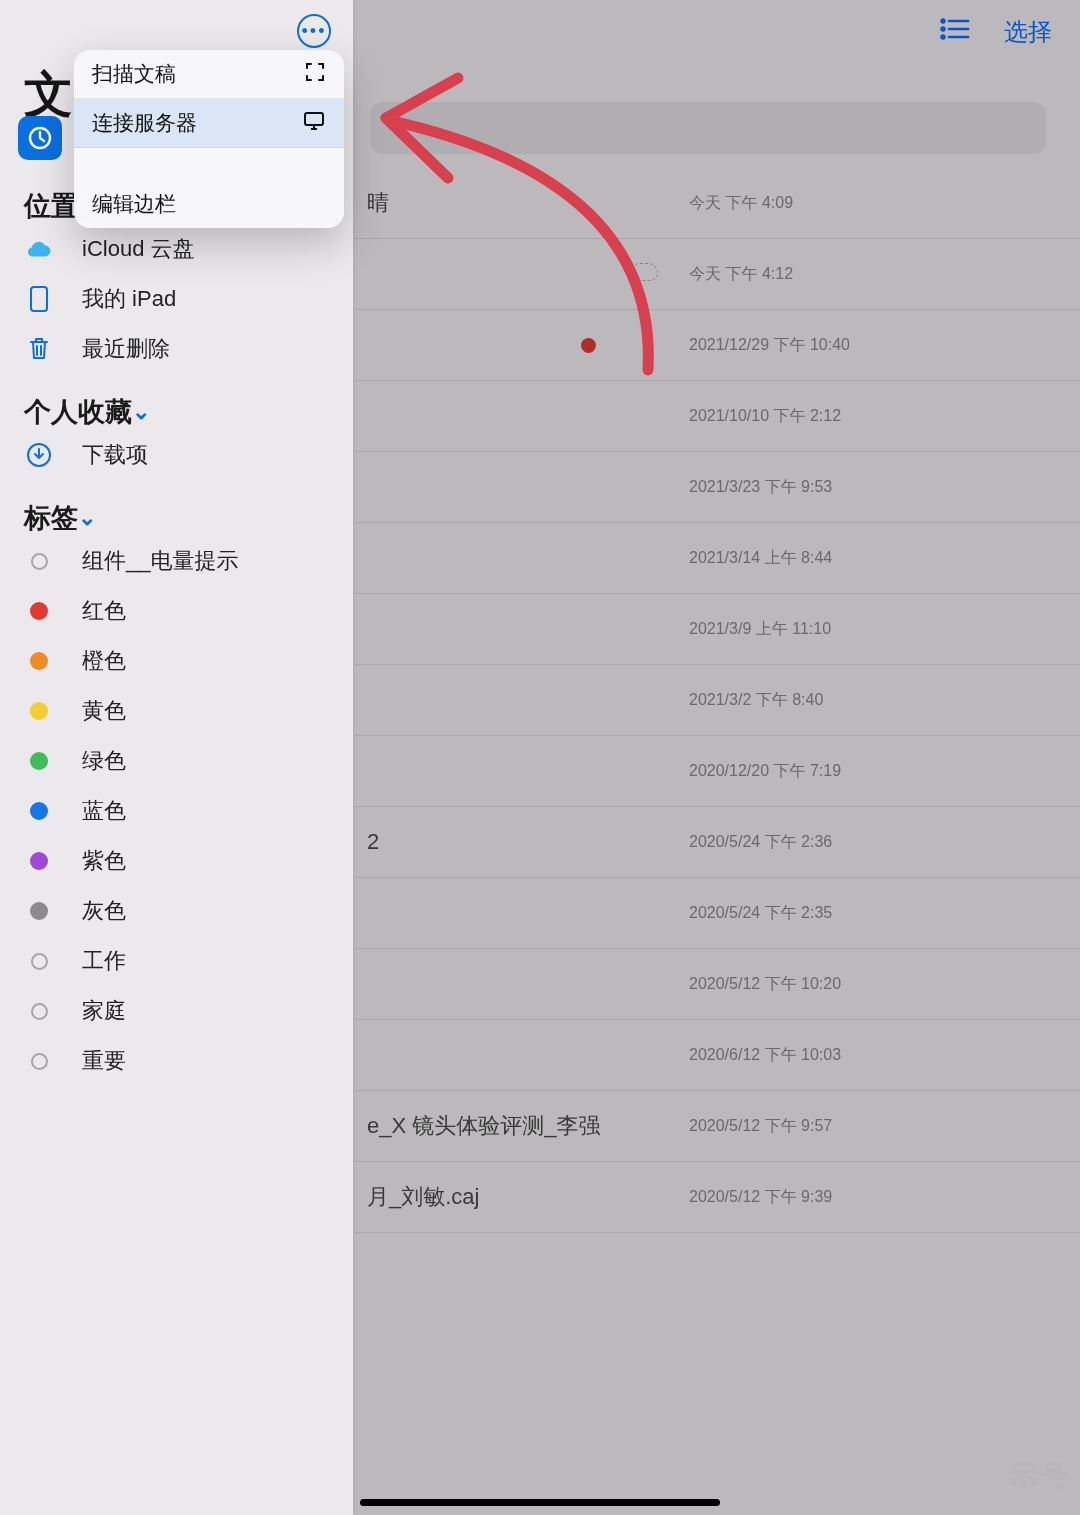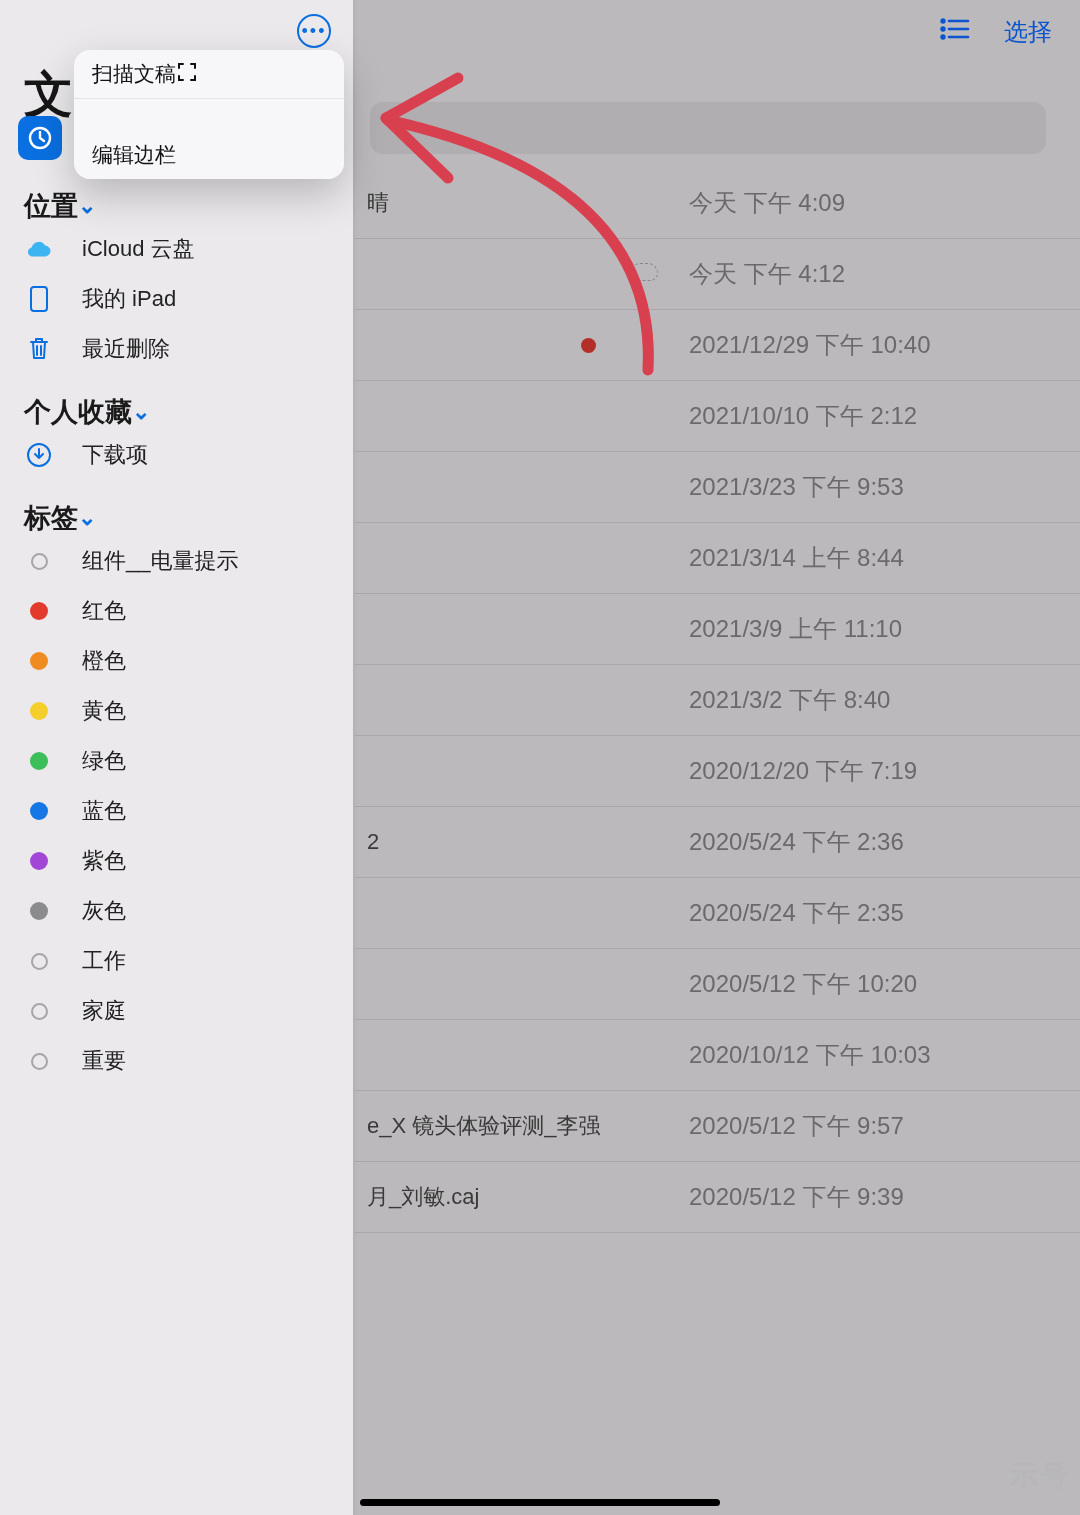--- a/index.html
+++ b/index.html
@@ -41,21 +41,21 @@
     display: flex; align-items: center;
     padding-left: 12px;
     position: relative;
     color: #3b3b3b;
     font-size: 22px;
   }
   .filerow .name { flex: 1; white-space: nowrap; overflow: hidden; }
   .filerow .date {
     position: absolute;
     left: 334px;
-    color: #6e6c6e; font-size: 24px;
+    color: #6e6c6e; font-size: 16px;
   }
   .filerow .red-dot {
     position: absolute;
     left: 226px;
     width: 15px; height: 15px; border-radius: 50%; background: #ba2f2a;
   }
   .filerow .cloud {
     position: absolute;
     left: 275px; top: 24px;
     width: 28px; height: 18px;
@@ -111,21 +111,21 @@
   .popover {
     position:absolute; left:74px; top:50px;
     width:270px; background:rgba(247,247,250,0.97);
     border-radius:16px;
     box-shadow: 0 16px 40px rgba(0,0,0,0.22);
     z-index:20; overflow:hidden;
     backdrop-filter: blur(10px);
   }
   .po-item {
     height:49px; padding:0 18px;
-    display:flex; align-items:center; 
+    display:flex; align-items:center; justify-content:space-between;
     font-size:21px; color:#121212;
     border-bottom:1px solid rgba(0,0,0,0.08);
   }
   .po-item:last-child{border-bottom:none;margin-top:31px;}
   .po-item.hl { background: rgba(10,111,224,0.12); }
 
   
   .arrow {
     position:absolute; left:348px; top:40px; width:330px; height:350px;
     z-index:30; pointer-events:none;
@@ -215,21 +215,21 @@
       <div class="filerow">
         <span class="name"></span>
         <span class="date">2020/5/24 下午 2:35</span>
       </div>
       <div class="filerow">
         <span class="name"></span>
         <span class="date">2020/5/12 下午 10:20</span>
       </div>
       <div class="filerow">
         <span class="name"></span>
-        <span class="date">2020/10/12 下午 10:03</span>
+        <span class="date">2020/6/12 下午 10:03</span>
       </div>
       <div class="filerow">
         <span class="name">e_X 镜头体验评测_李强</span>
         <span class="date">2020/5/12 下午 9:57</span>
       </div>
       <div class="filerow">
         <span class="name">月_刘敏.caj</span>
         <span class="date">2020/5/12 下午 9:39</span>
       </div>
     </div>
@@ -374,20 +374,27 @@
   </div>
 </div>
 
 <div class="popover" id="popover">
     <div class="po-item">
       <span>扫描文稿</span>
       <span><svg width="22" height="22" viewBox="0 0 22 22">
           <path d="M3 7V3h4M19 7V3h-4M3 15v4h4M19 15v4h-4" stroke="#111" stroke-width="2" fill="none" stroke-linecap="round"></path>
         </svg></span>
     </div>
+    <div class="po-item hl">
+      <span>连接服务器</span>
+      <span><svg width="24" height="22" viewBox="0 0 24 22">
+          <rect x="3" y="3" width="18" height="12" rx="2" stroke="#111" stroke-width="2" fill="none"></rect>
+          <path d="M9 19h6M12 15v4" stroke="#111" stroke-width="2"></path>
+        </svg></span>
+    </div>
     <div class="po-item">
       <span>编辑边栏</span>
       <span></span>
     </div>
   </div>
 
 <svg class="arrow" viewBox="0 0 330 350">
   <path d="M300 330 Q 310 140 40 80"></path>
   <path d="M38 78 L110 38"></path>
   <path d="M38 78 L100 138"></path>

